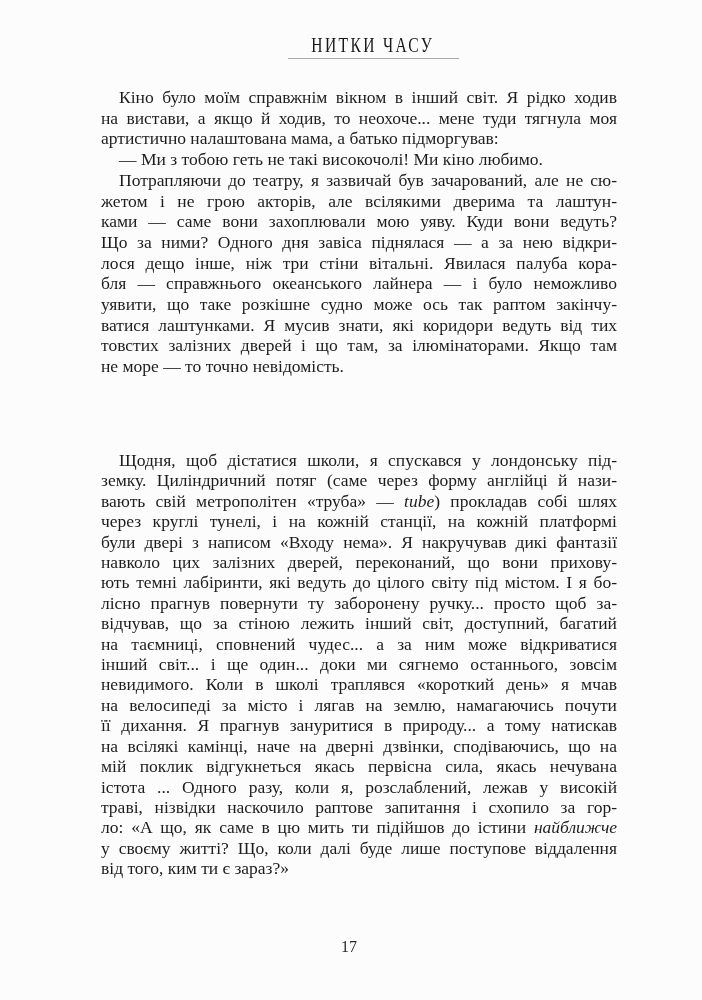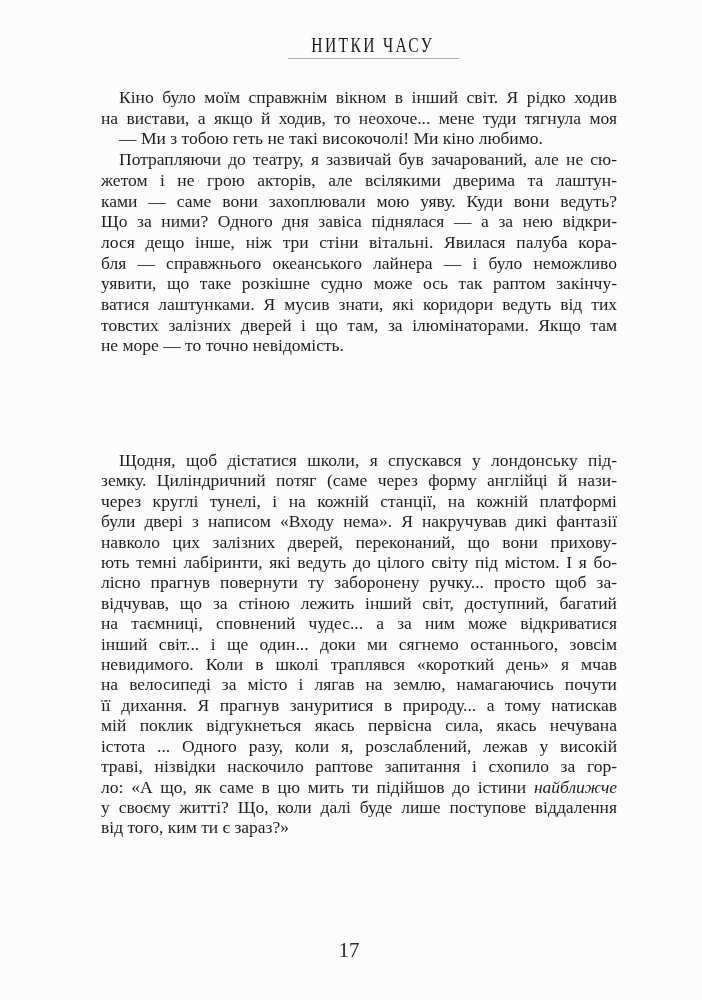--- a/index.html
+++ b/index.html
@@ -43,64 +43,67 @@
   .bl { width: 516px; }
   .jl { text-align: justify; text-align-last: justify; }
   .ll { text-align: left; }
   .ind { text-indent: 18px; }
   .it { font-style: italic; }
 
   .page-number {
     position: absolute;
     top: 938px; left: 299px; width: 100px;
     text-align: center;
-    font-size: 21px;
+    font-size: 16px;
     color: #2a2a2a;
   }
 </style>
 </head>
 <body>
 
 <div class="page">
 
   <div class="chapter-header">
     <span class="t">НИТКИ ЧАСУ</span>
   </div>
   <div class="header-rule"></div>
 
   <div class="tb tb1">
     <div class="bl jl ind">Кіно було моїм справжнім вікном в інший світ. Я рідко ходив</div>
     <div class="bl jl">на вистави, а якщо й ходив, то неохоче... мене туди тягнула моя</div>
+    <div class="bl ll">артистично налаштована мама, а батько підморгував:</div>
     <div class="bl ll ind">— Ми з тобою геть не такі високочолі! Ми кіно любимо.</div>
     <div class="bl jl ind">Потрапляючи до театру, я зазвичай був зачарований, але не сю-</div>
     <div class="bl jl">жетом і не грою акторів, але всілякими дверима та лаштун-</div>
     <div class="bl jl">ками — саме вони захоплювали мою уяву. Куди вони ведуть?</div>
     <div class="bl jl">Що за ними? Одного дня завіса піднялася — а за нею відкри-</div>
     <div class="bl jl">лося дещо інше, ніж три стіни вітальні. Явилася палуба кора-</div>
     <div class="bl jl">бля — справжнього океанського лайнера — і було неможливо</div>
     <div class="bl jl">уявити, що таке розкішне судно може ось так раптом закінчу-</div>
     <div class="bl jl">ватися лаштунками. Я мусив знати, які коридори ведуть від тих</div>
     <div class="bl jl">товстих залізних дверей і що там, за ілюмінаторами. Якщо там</div>
     <div class="bl ll">не море — то точно невідомість.</div>
   </div>
 
   <div class="tb tb2">
     <div class="bl jl ind">Щодня, щоб дістатися школи, я спускався у лондонську під-</div>
     <div class="bl jl">земку. Циліндричний потяг (саме через форму англійці й нази-</div>
+    <div class="bl jl"><span>вають свій метрополітен «труба» — </span><span class="it">tube</span><span>) прокладав собі шлях</span></div>
     <div class="bl jl">через круглі тунелі, і на кожній станції, на кожній платформі</div>
     <div class="bl jl">були двері з написом «Входу нема». Я накручував дикі фантазії</div>
     <div class="bl jl">навколо цих залізних дверей, переконаний, що вони прихову-</div>
     <div class="bl jl">ють темні лабіринти, які ведуть до цілого світу під містом. І я бо-</div>
     <div class="bl jl">лісно прагнув повернути ту заборонену ручку... просто щоб за-</div>
     <div class="bl jl">відчував, що за стіною лежить інший світ, доступний, багатий</div>
     <div class="bl jl">на таємниці, сповнений чудес... а за ним може відкриватися</div>
     <div class="bl jl">інший світ... і ще один... доки ми сягнемо останнього, зовсім</div>
     <div class="bl jl">невидимого. Коли в школі траплявся «короткий день» я мчав</div>
     <div class="bl jl">на велосипеді за місто і лягав на землю, намагаючись почути</div>
     <div class="bl jl">її дихання. Я прагнув зануритися в природу... а тому натискав</div>
+    <div class="bl jl">на всілякі камінці, наче на дверні дзвінки, сподіваючись, що на</div>
     <div class="bl jl">мій поклик відгукнеться якась первісна сила, якась нечувана</div>
     <div class="bl jl">істота ... Одного разу, коли я, розслаблений, лежав у високій</div>
     <div class="bl jl">траві, нізвідки наскочило раптове запитання і схопило за гор-</div>
     <div class="bl jl"><span>ло: «А що, як саме в цю мить ти підійшов до істини </span><span class="it">найближче</span></div>
     <div class="bl jl">у своєму житті? Що, коли далі буде лише поступове віддалення</div>
     <div class="bl ll">від того, ким ти є зараз?»</div>
   </div>
 
   <div class="page-number">17</div>
 

